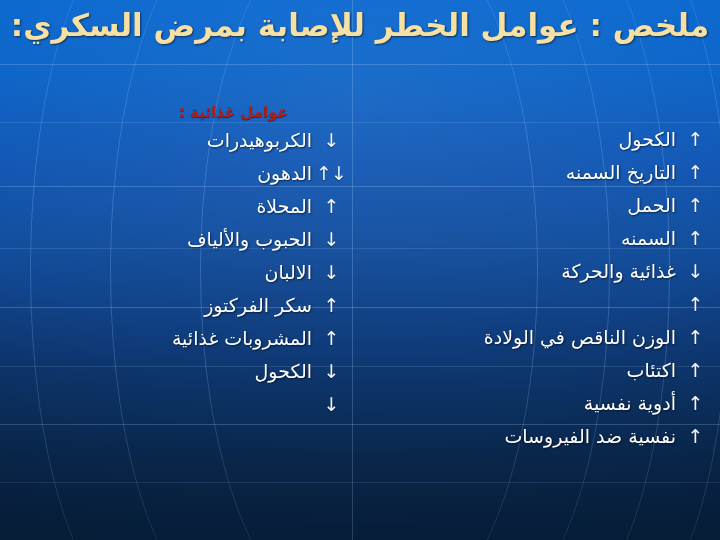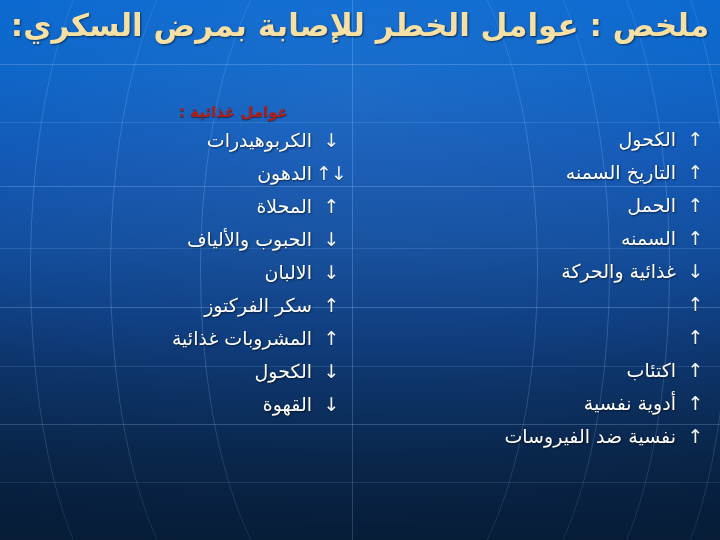--- a/index.html
+++ b/index.html
@@ -184,20 +184,21 @@
     </div>
     <div class="row">
       <span class="arrows thin">↓</span>
       <span class="label">غذائية والحركة</span>
     </div>
     <div class="row">
       <span class="arrows">↑</span>
     </div>
     <div class="row">
       <span class="arrows">↑</span>
+      <span class="label">الوزن الناقص في الولادة</span>
     </div>
     <div class="row">
       <span class="arrows">↑</span>
       <span class="label">اكتئاب</span>
     </div>
     <div class="row">
       <span class="arrows">↑</span>
       <span class="label">أدوية نفسية</span>
     </div>
     <div class="row">
@@ -236,17 +237,16 @@
     <div class="row">
       <span class="arrows">↑</span>
       <span class="label">المشروبات غذائية</span>
     </div>
     <div class="row">
       <span class="arrows">↓</span>
       <span class="label">الكحول</span>
     </div>
     <div class="row">
       <span class="arrows">↓</span>
-      <span class="label">القهوة</span>
     </div>
   </div>
 
 </div>
 
 </body></html>

